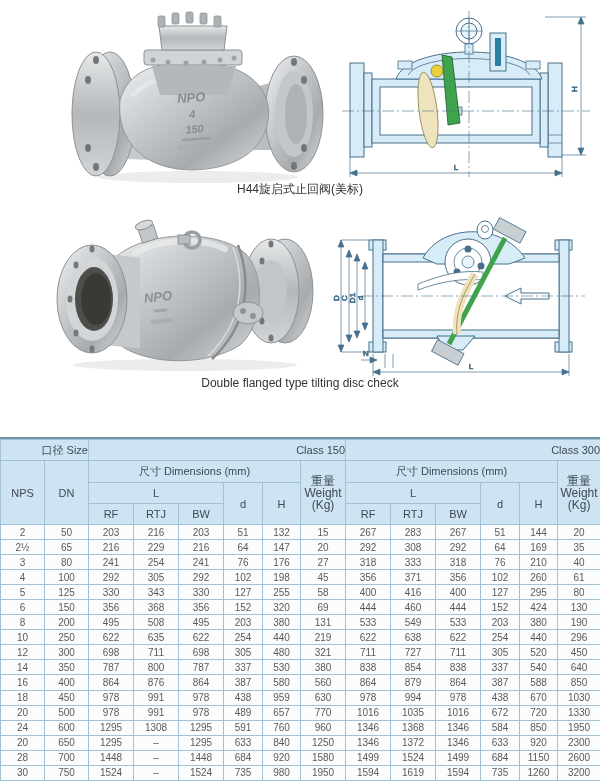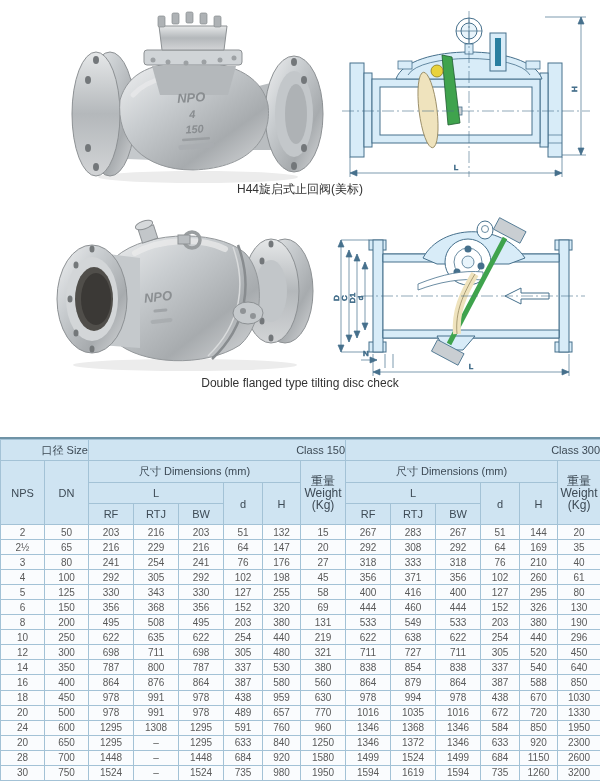--- a/index.html
+++ b/index.html
@@ -435,21 +435,21 @@
             <td>356</td>
             <td>368</td>
             <td>356</td>
             <td>152</td>
             <td>320</td>
             <td>69</td>
             <td>444</td>
             <td>460</td>
             <td>444</td>
             <td>152</td>
-            <td>326</td>
+            <td>424</td>
             <td>130</td>
           </tr>
           <tr>
             <td>8</td>
             <td>200</td>
             <td>495</td>
             <td>508</td>
             <td>495</td>
             <td>203</td>
             <td>380</td>

